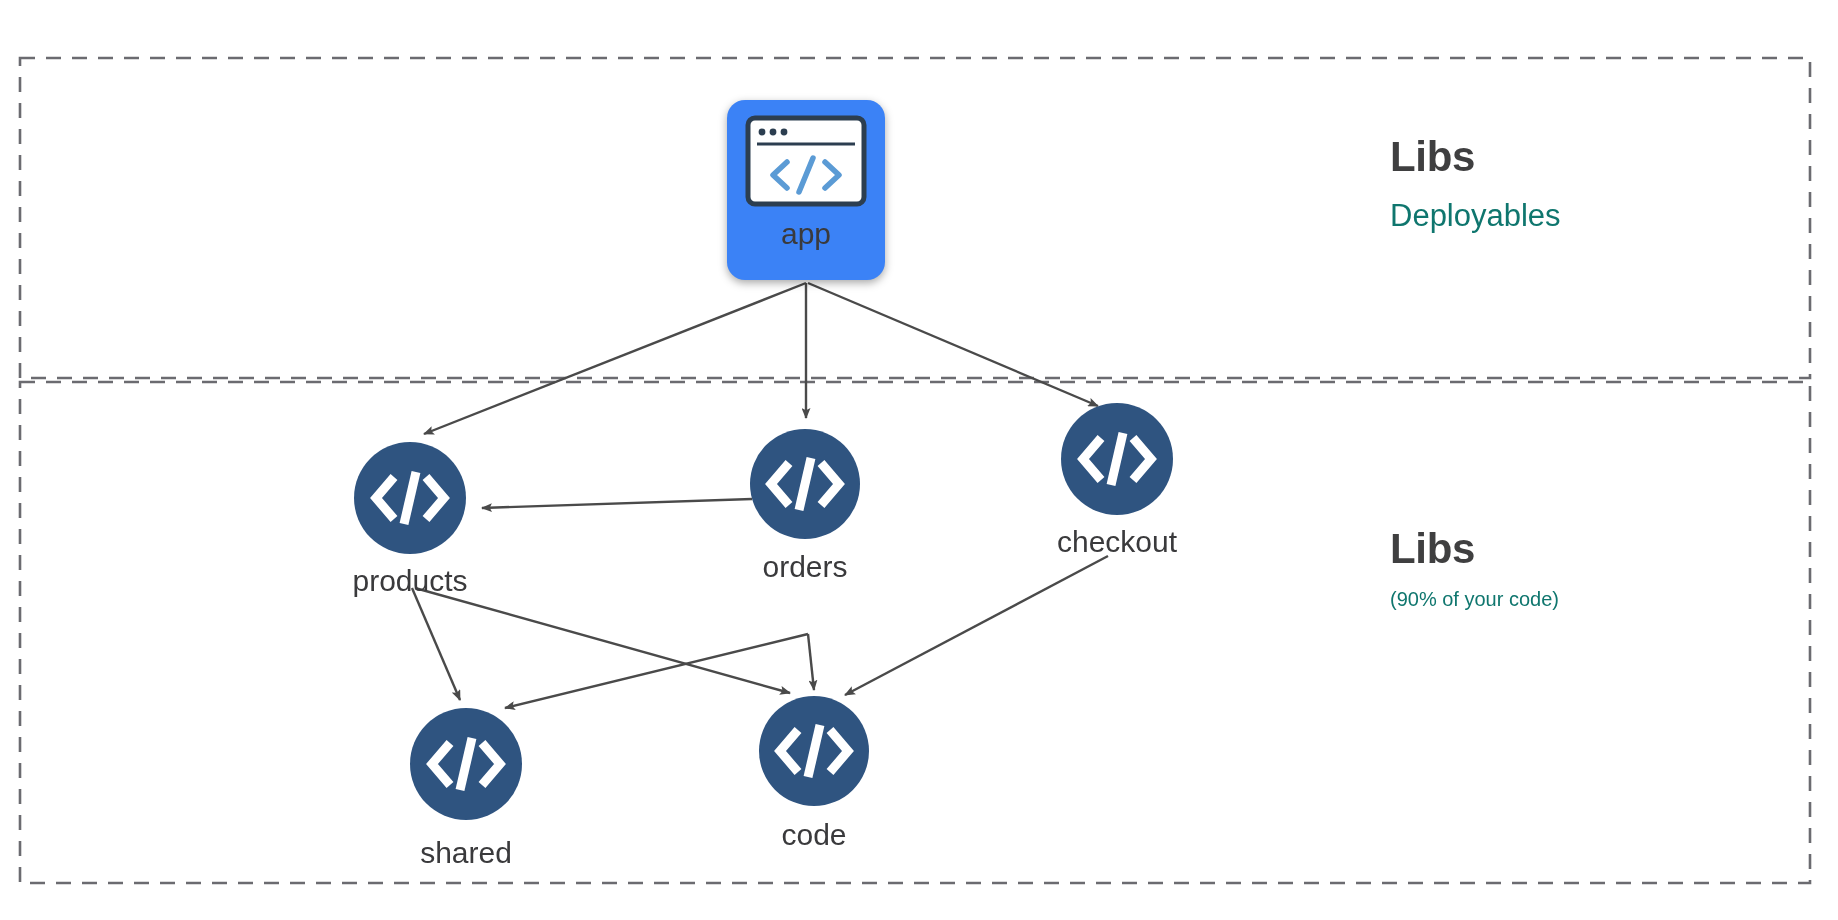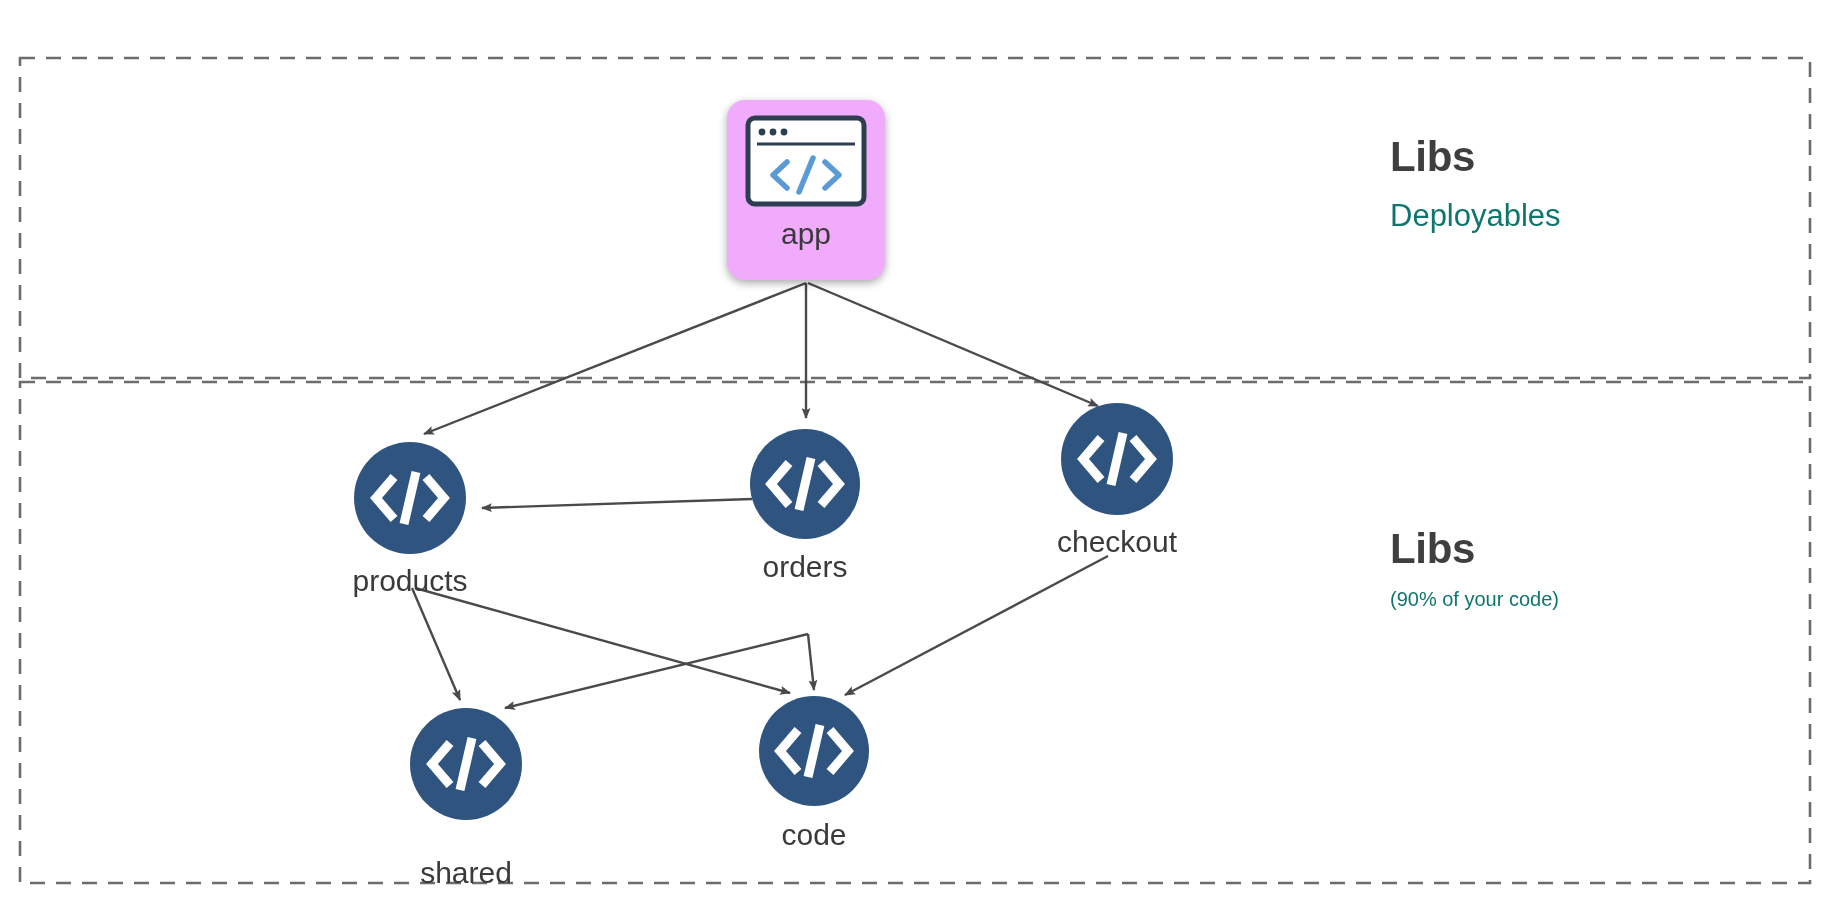--- a/index.html
+++ b/index.html
@@ -48,21 +48,21 @@
     position: absolute;
     font-family: "Liberation Sans", sans-serif;
     font-size: 30px;
     color: #3a3a3c;
     white-space: nowrap;
     transform: translateX(-50%);
     text-align: center;
   }
   .app-card {
     position: absolute;
-    background: #f0abfc;
+    background: #3b82f6;
     border-radius: 18px;
     box-shadow: 0 3px 9px rgba(0,0,0,0.34);
   }
   .app-card-label {
     position: absolute;
     left: 0;
     right: 0;
     text-align: center;
     font-family: "Liberation Sans", sans-serif;
     font-size: 30px;
@@ -163,21 +163,21 @@
         <path d="M 98,62 L 112,75 L 98,88"></path>
         <path d="M 86,58 L 72,92"></path>
       </g>
     </svg>
     <div class="app-card-label" style="top:117px;">app</div>
   </div>
 
   <div class="node-label" style="left:410px; top:564px;">products</div>
   <div class="node-label" style="left:805px; top:550px;">orders</div>
   <div class="node-label" style="left:1117px; top:525px;">checkout</div>
-  <div class="node-label" style="left:466px; top:856px;">shared</div>
+  <div class="node-label" style="left:466px; top:836px;">shared</div>
   <div class="node-label" style="left:814px; top:818px;">code</div>
 
   <div class="zone-title" id="apps-zone-title" style="left:1390px; top:133px;">Libs</div>
   <div class="zone-sub" id="apps-zone-sub" style="left:1390px; top:198px;">Deployables</div>
 
   <div class="zone-title" id="libs-zone-title" style="left:1390px; top:525px;">Libs</div>
   <div class="zone-sub" id="libs-zone-sub" style="left:1390px; top:588px;">(90% of your code)</div>
 
 </div>
 

